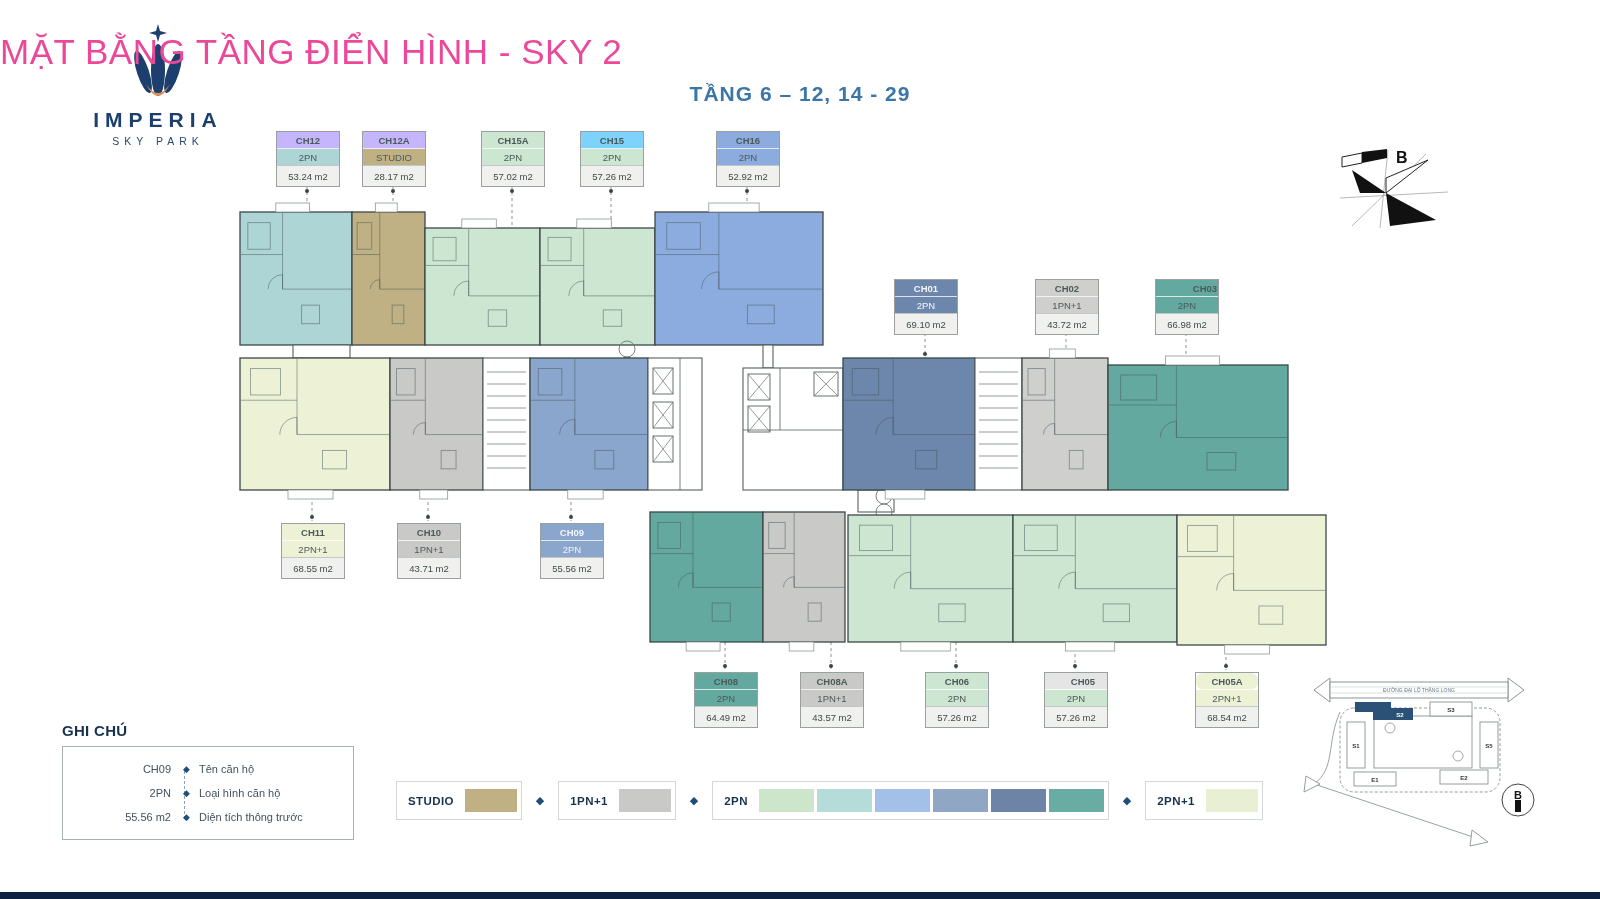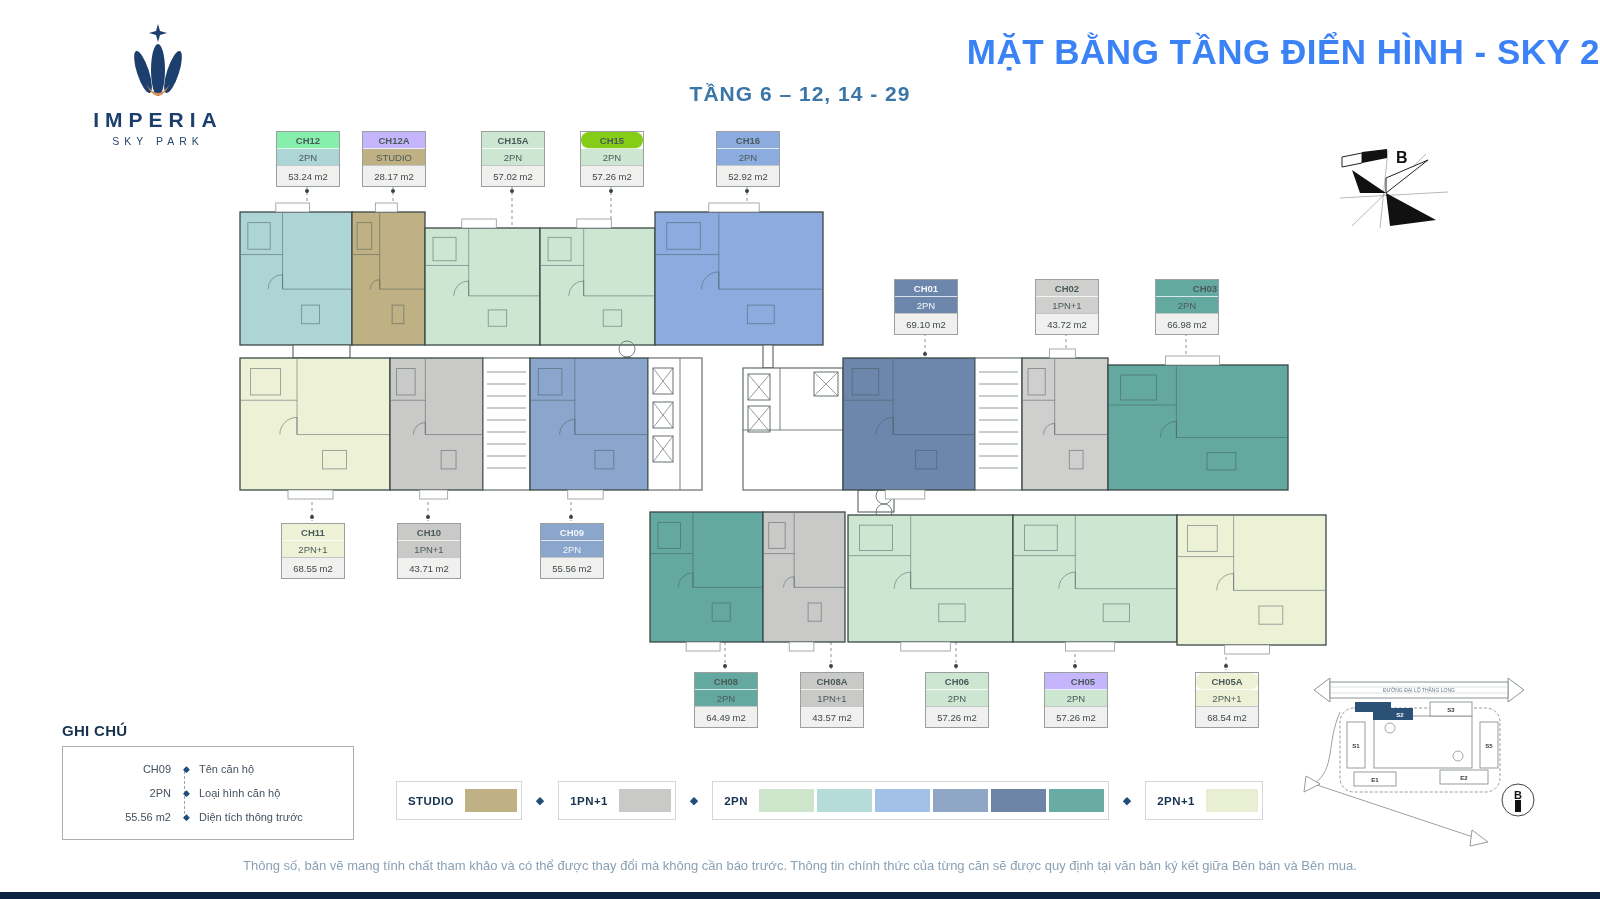--- a/index.html
+++ b/index.html
@@ -1,21 +1,21 @@
 <!DOCTYPE html>
 <html><head>
 <meta charset="utf-8">
 <style>
   html,body{margin:0;padding:0;background:#fff;}
   body{font-family:"Liberation Sans",sans-serif;}
   .page{position:relative;width:1600px;height:899px;background:#ffffff;overflow:hidden;}
 
   
-  .title{position:absolute;top:32px;left:0;right:0;text-align:right;
-         font-size:35px;font-weight:bold;color:#3b82f6;letter-spacing:.5px;}
+  .title{position:absolute;top:32px;left:0;right:0;text-align:left;
+         font-size:35px;font-weight:normal;color:#ec4899;letter-spacing:.5px;}
   .subtitle{position:absolute;top:82px;left:0;right:0;text-align:center;
          font-size:21px;font-weight:600;color:#3a76a8;letter-spacing:1px;}
 
   
   .logo{position:absolute;left:88px;top:22px;width:140px;text-align:center;color:#1c3f6e;}
   .logo-brand{font-size:21px;font-weight:bold;letter-spacing:6px;margin-top:2px;}
   .logo-tag{font-size:10.5px;letter-spacing:5px;margin-top:3px;color:#27476e;}
 
   
   #plan{position:absolute;left:0;top:0;}
@@ -368,36 +368,36 @@
         <line class="rung" x1="748" y1="374" x2="770" y2="400"></line>
         <line class="rung" x1="770" y1="374" x2="748" y2="400"></line>
         <line class="rung" x1="748" y1="406" x2="770" y2="432"></line>
         <line class="rung" x1="770" y1="406" x2="748" y2="432"></line>
         <line class="rung" x1="814" y1="372" x2="838" y2="396"></line>
         <line class="rung" x1="838" y1="372" x2="814" y2="396"></line>
       </g>
   </svg>
 
   <div class="ulabel" style="left:276px;top:131px">
-    <div class="ul-row ul-name" style="background: #86efac;">CH12</div>
+    <div class="ul-row ul-name" style="background: #c4b5fd;">CH12</div>
     <div class="ul-row ul-type" style="background: rgb(174, 213, 214);">2PN</div>
     <div class="ul-row ul-area">53.24 m2</div>
   </div>
   <div class="ulabel" style="left:362px;top:131px">
     <div class="ul-row ul-name" style="background: #c4b5fd;">CH12A</div>
     <div class="ul-row ul-type" style="background: rgb(191, 177, 131);">STUDIO</div>
     <div class="ul-row ul-area">28.17 m2</div>
   </div>
   <div class="ulabel" style="left:481px;top:131px">
     <div class="ul-row ul-name" style="background: rgb(205, 230, 210);">CH15A</div>
     <div class="ul-row ul-type" style="background: rgb(205, 230, 210);">2PN</div>
     <div class="ul-row ul-area">57.02 m2</div>
   </div>
   <div class="ulabel" style="left:580px;top:131px">
-    <div class="ul-row ul-name" style="background: #84cc16; border-radius: 8px;">CH15</div>
+    <div class="ul-row ul-name" style="background: #7dd3fc;">CH15</div>
     <div class="ul-row ul-type" style="background: rgb(205, 230, 210);">2PN</div>
     <div class="ul-row ul-area">57.26 m2</div>
   </div>
   <div class="ulabel" style="left:716px;top:131px">
     <div class="ul-row ul-name" style="background: rgb(140, 172, 223);">CH16</div>
     <div class="ul-row ul-type" style="background: rgb(140, 172, 223);">2PN</div>
     <div class="ul-row ul-area">52.92 m2</div>
   </div>
 
   <div class="ulabel light" style="left:894px;top:279px">
@@ -441,21 +441,21 @@
     <div class="ul-row ul-name" style="background: rgb(201, 201, 199);">CH08A</div>
     <div class="ul-row ul-type" style="background: rgb(201, 201, 199);">1PN+1</div>
     <div class="ul-row ul-area">43.57 m2</div>
   </div>
   <div class="ulabel" style="left:925px;top:672px">
     <div class="ul-row ul-name" style="background: rgb(205, 230, 210);">CH06</div>
     <div class="ul-row ul-type" style="background: rgb(205, 230, 210);">2PN</div>
     <div class="ul-row ul-area">57.26 m2</div>
   </div>
   <div class="ulabel" style="left:1044px;top:672px">
-    <div class="ul-row ul-name" style="background: #c4b5fd; padding-left: 14px;">CH05</div>
+    <div class="ul-row ul-name" style="background: #e5e5e5; padding-left: 14px;">CH05</div>
     <div class="ul-row ul-type" style="background: rgb(205, 230, 210);">2PN</div>
     <div class="ul-row ul-area">57.26 m2</div>
   </div>
   <div class="ulabel" style="left:1195px;top:672px">
     <div class="ul-row ul-name" style="background: rgb(237, 242, 215); border-radius: 7px;">CH05A</div>
     <div class="ul-row ul-type" style="background: rgb(237, 242, 215);">2PN+1</div>
     <div class="ul-row ul-area">68.54 m2</div>
   </div>
 
   <div class="note-wrap">
@@ -502,15 +502,14 @@
         <span class="lg-sw" style="background: rgb(104, 172, 164);"></span>
       </span>
     </div>
     <span class="lg-diamond">◆</span>
     <div class="lg-box">
       <span class="lg-label">2PN+1</span>
       <span class="lg-sw" style="background: rgb(233, 239, 210);"></span>
     </div>
   </div>
 
-  <div class="disclaimer">Thông số, bản vẽ mang tính chất tham khảo và có thể được thay đổi mà không cần báo trước. Thông tin chính thức của từng căn sẽ được quy định tại văn bản ký kết giữa Bên bán và Bên mua.</div>
   <div class="bottombar"></div>
 </div>
 
 </body></html>

